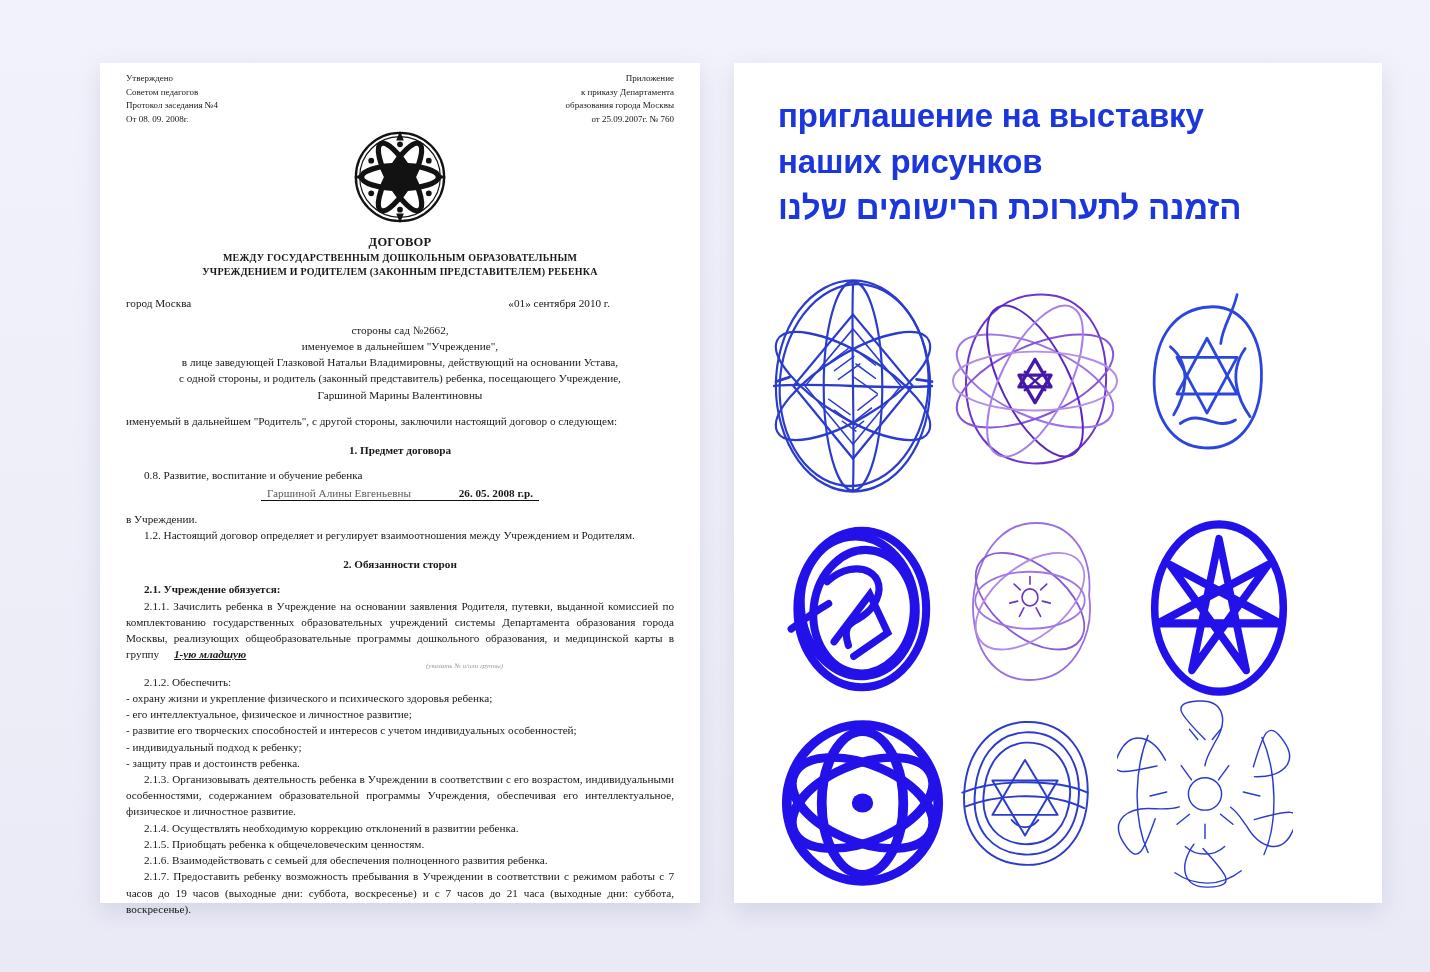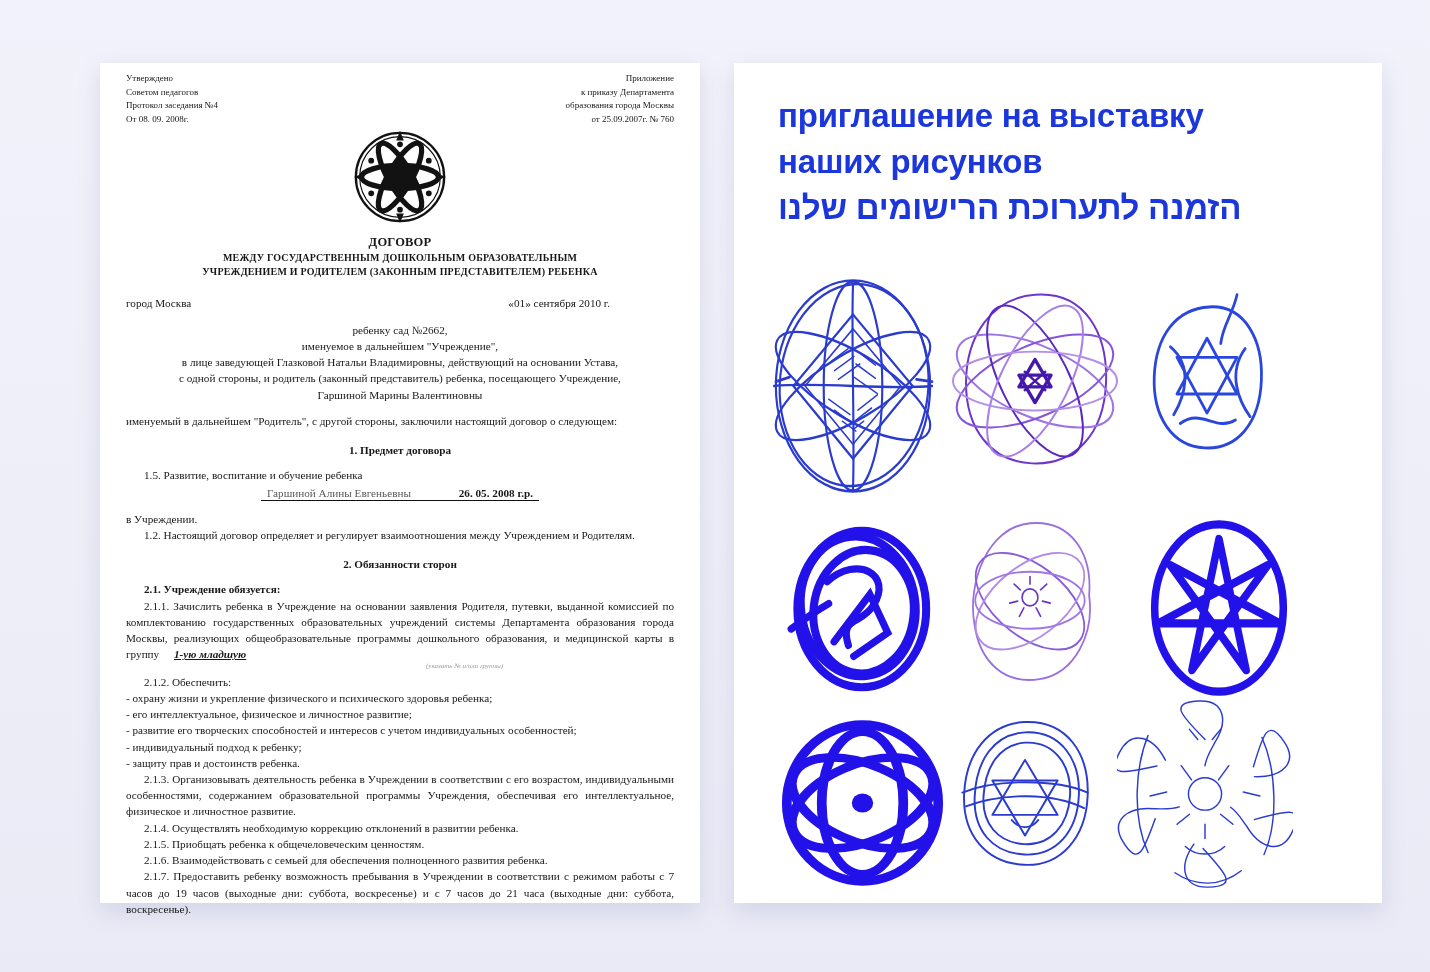--- a/index.html
+++ b/index.html
@@ -94,31 +94,31 @@
     <div class="t2">МЕЖДУ ГОСУДАРСТВЕННЫМ ДОШКОЛЬНЫМ ОБРАЗОВАТЕЛЬНЫМ</div>
     <div class="t2">УЧРЕЖДЕНИЕМ И РОДИТЕЛЕМ (ЗАКОННЫМ ПРЕДСТАВИТЕЛЕМ) РЕБЕНКА</div>
   </div>
 
   <div class="city-row">
     <span>город Москва</span>
     <span class="date">«01» сентября 2010 г.</span>
   </div>
 
   <div class="preamble">
-    <div>ребенку сад №2662,</div>
+    <div>стороны сад №2662,</div>
     <div>именуемое в дальнейшем "Учреждение",</div>
     <div>в лице заведующей Глазковой Натальи Владимировны, действующий на основании Устава,</div>
     <div>с одной стороны, и родитель (законный  представитель)  ребенка, посещающего Учреждение,</div>
     <div>Гаршиной Марины Валентиновны</div>
   </div>
 
   <div class="just p-gap">именуемый в  дальнейшем  "Родитель",  с  другой  стороны,  заключили настоящий договор о следующем:</div>
 
   <div class="sec-head">1. Предмет договора</div>
-  <div class="ind">1.5. Развитие, воспитание и обучение ребенка</div>
+  <div class="ind">0.8. Развитие, воспитание и обучение ребенка</div>
   <div class="uline-row">
     <span class="ul">
       <span class="name-faded">Гаршиной Алины Евгеньевны</span>
       <span class="dob">26. 05. 2008 г.р.</span>
     </span>
   </div>
   <div>в Учреждении.</div>
   <div class="ind just">1.2. Настоящий договор определяет  и  регулирует  взаимоотношения между Учреждением и Родителям.</div>
 
   <div class="sec-head">2. Обязанности сторон</div>

